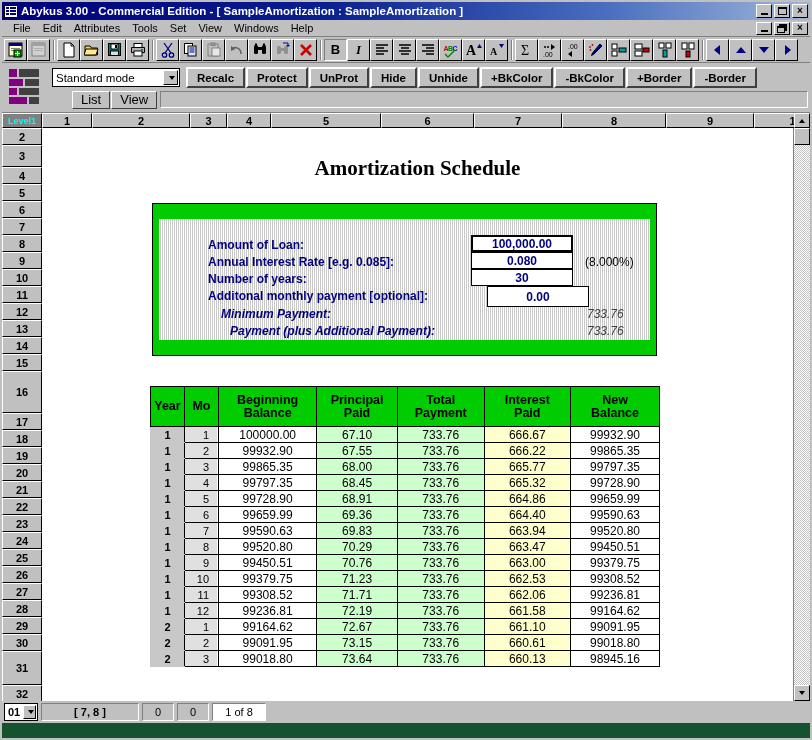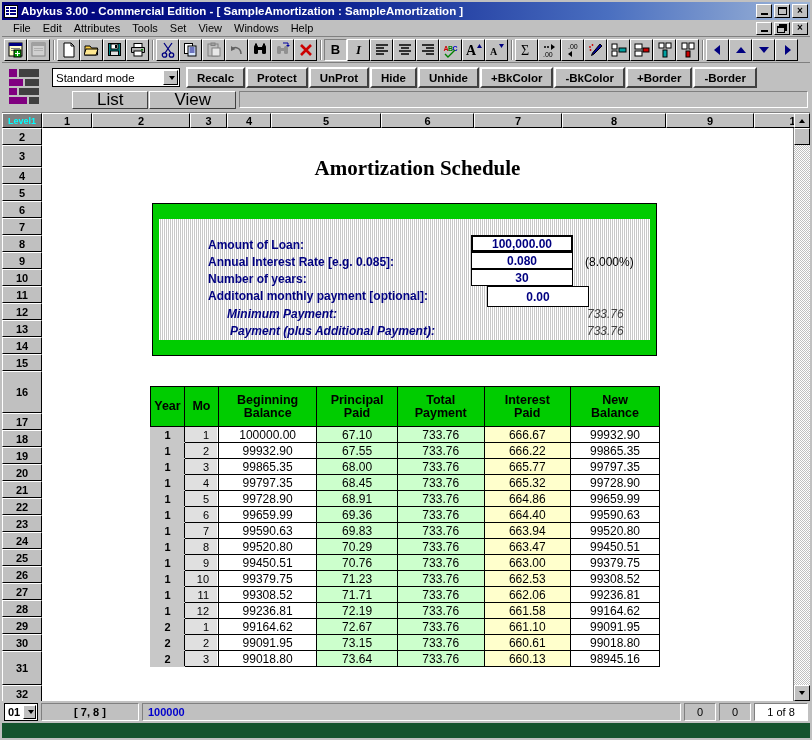--- a/index.html
+++ b/index.html
@@ -77,21 +77,21 @@
   .combo .arrowbox{position:absolute;right:1px;top:1px;bottom:1px;width:15px;
     background:#c0c0c0;border-top:1px solid #fff;border-left:1px solid #fff;
     border-right:1px solid #000;border-bottom:1px solid #000;box-sizing:border-box;
     display:flex;align-items:center;justify-content:center;}
   .btn{height:21px;min-width:22px;padding:0 9px;background:#c0c0c0;
     border-top:2px solid #fff;border-left:2px solid #fff;
     border-right:2px solid #404040;border-bottom:2px solid #404040;
     box-sizing:border-box;font-size:11.5px;font-weight:bold;color:#000;
     display:flex;align-items:center;justify-content:center;margin-right:1px;
     white-space:nowrap;}
-  .btn.sm{height:18px;padding:0 24px;font-weight:normal;font-size:17px;
+  .btn.sm{height:18px;padding:0 8px;font-weight:normal;font-size:13px;
     border-width:1px;border-top-color:#fff;border-left-color:#fff;
     border-right-color:#404040;border-bottom-color:#404040;}
   .fillbar{flex:1 1 auto;height:17px;margin-left:2px;
     border-top:1px solid #808080;border-left:1px solid #808080;
     border-right:1px solid #fff;border-bottom:1px solid #fff;box-sizing:border-box;}
 
   
   .gridwrap{position:relative;height:588px;background:#c0c0c0;box-sizing:border-box;
     display:flex;flex-direction:column;}
   .hdrrow{display:flex;height:15px;box-sizing:border-box;}
@@ -596,21 +596,21 @@
           <div class="lbl" style="left:55px;top:68px;">Number of years:</div>
           <div class="lbl" style="left:55px;top:85px;">Additonal monthly payment [optional]:</div>
 
           <div class="inp sel" style="left:318px;top:31px;width:102px;height:17px;">100,000.00</div>
           <div class="inp" style="left:318px;top:48px;width:102px;height:17px;">0.080</div>
           <div class="inp" style="left:318px;top:65px;width:102px;height:17px;">30</div>
           <div class="inp" style="left:318px;top:82px;width:102px;height:21px;margin-left:16px;">0.00</div>
 
           <div class="pct" style="left:432px;top:51px;">(8.000%)</div>
 
-          <div class="lbl ital" style="left:74px;top:103px;">Minimum Payment:</div>
+          <div class="lbl ital" style="left:68px;top:103px;">Minimum Payment:</div>
           <div class="lbl ital" style="left:77px;top:120px;">Payment (plus Additional Payment):</div>
           <div class="sideval" style="left:434px;top:103px;">733.76</div>
           <div class="sideval" style="left:434px;top:120px;">733.76</div>
         </div>
 
         <table class="tbl" id="amort-table" style="left:108px;top:258px;width:510px;">
           <thead>
             <tr id="amort-head">
                 <th style="width: 35px; height: 40px;">Year</th>
                 <th style="width: 36px; height: 40px;">Mo</th>
@@ -775,19 +775,18 @@
   </div>
 
   <div class="statusbar">
     <div class="sb-combo">
       <span>01</span>
       <span class="arrowbox">
           <i class="caret-dn"></i>
         </span>
     </div>
     <div class="sb-panel sb-cell">[ 7, 8 ]</div>
-    <div class="sb-panel sb-formula">100000</div>
     <div class="sb-panel sb-num">0</div>
     <div class="sb-panel sb-num">0</div>
     <div class="sb-panel sb-page">1 of 8</div>
   </div>
 
 </div>
 
 </body></html>

